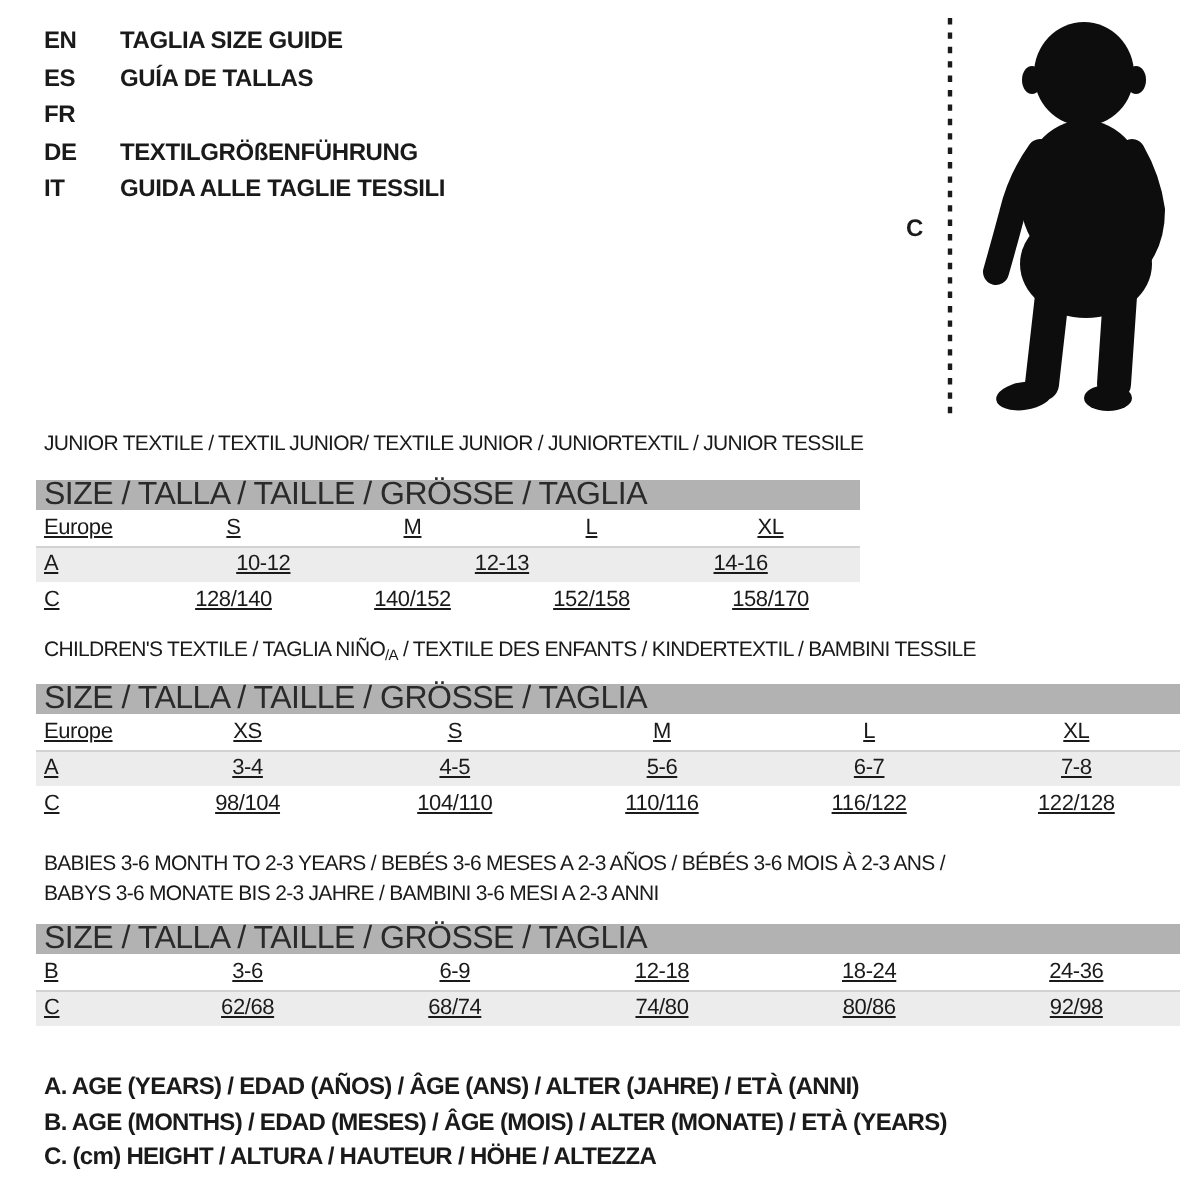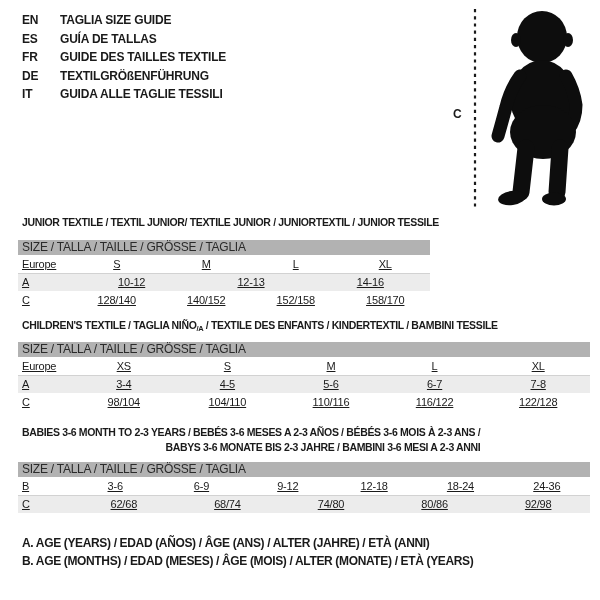--- a/index.html
+++ b/index.html
@@ -12,32 +12,32 @@
   
   .lang-list{position:absolute;left:22px;top:11px;}
   .lang-row{display:flex;height:18.5px;align-items:center;font-weight:bold;font-size:12px;letter-spacing:-0.2px;white-space:nowrap;}
   .lang-code{width:38px;flex:0 0 38px;}
 
   
   .figure-svg{position:absolute;left:450px;top:6px;width:150px;height:205px;}
   .height-label{position:absolute;left:453px;top:107px;font-weight:bold;font-size:12px;}
 
   
-  .section-title{position:absolute;left:22px;font-weight:bold;font-size:10.5px;letter-spacing:-0.35px;white-space:nowrap;line-height:15px;text-align:right;}
+  .section-title{position:absolute;left:22px;font-weight:normal;font-size:10.5px;letter-spacing:-0.35px;white-space:nowrap;line-height:15px;}
   #s1-title{top:215px;}
   #s2-title{top:318px;}
   #s3-title{top:425px;}
   .title-sub{font-size:7.5px;vertical-align:-2px;}
 
   
   .size-table{position:absolute;left:18px;}
   #table1{top:240px;width:412px;}
   #table2{top:342px;width:572px;}
   #table3{top:462px;width:572px;}
-  .thead{height:15px;line-height:15px;background:#b2b2b2;font-size:12px;padding-left:4px;letter-spacing:-0.25px;color:#2a2a2a;}
+  .thead{height:15px;line-height:15px;background:#b2b2b2;font-size:16px;padding-left:4px;letter-spacing:-0.25px;color:#2a2a2a;}
   .trow{display:flex;height:18px;line-height:18px;font-size:11px;letter-spacing:-0.2px;text-decoration:underline;}
   .trow.shaded{background:#ececec;border-top:1px solid #d2d2d2;height:17px;line-height:17px;}
   .row-label{width:50px;flex:0 0 50px;padding-left:4px;text-align:left;}
   .cell{flex:1;text-align:center;}
 
   
   .legend{position:absolute;left:22px;top:535px;}
   .legend-line{height:17.5px;line-height:17.5px;font-weight:bold;font-size:12px;letter-spacing:-0.35px;white-space:nowrap;}
 </style>
 </head>
@@ -49,21 +49,20 @@
     <div class="lang-row">
       <span class="lang-code">EN</span>
       <span class="lang-title">TAGLIA SIZE GUIDE</span>
     </div>
     <div class="lang-row">
       <span class="lang-code">ES</span>
       <span class="lang-title">GUÍA DE TALLAS</span>
     </div>
     <div class="lang-row">
       <span class="lang-code">FR</span>
-      <span class="lang-title">GUIDE DES TAILLES TEXTILE</span>
     </div>
     <div class="lang-row">
       <span class="lang-code">DE</span>
       <span class="lang-title">TEXTILGRÖßENFÜHRUNG</span>
     </div>
     <div class="lang-row">
       <span class="lang-code">IT</span>
       <span class="lang-title">GUIDA ALLE TAGLIE TESSILI</span>
     </div>
   </div>
@@ -145,33 +144,33 @@
   <div class="section-title" id="s3-title">
     <div>BABIES 3-6 MONTH TO 2-3 YEARS / BEBÉS 3-6 MESES A 2-3 AÑOS / BÉBÉS 3-6 MOIS À 2-3 ANS /</div>
     <div>BABYS 3-6 MONATE BIS 2-3 JAHRE / BAMBINI 3-6 MESI A 2-3 ANNI</div>
   </div>
   <div class="size-table" id="table3">
     <div class="thead">SIZE / TALLA / TAILLE / GRÖSSE / TAGLIA</div>
     <div class="trow">
       <span class="row-label">B</span>
       <span class="cell">3-6</span>
       <span class="cell">6-9</span>
-      <span class="cell">9-12</span>
       <span class="cell">12-18</span>
       <span class="cell">18-24</span>
       <span class="cell">24-36</span>
     </div>
     <div class="trow shaded">
       <span class="row-label">C</span>
       <span class="cell">62/68</span>
       <span class="cell">68/74</span>
       <span class="cell">74/80</span>
       <span class="cell">80/86</span>
       <span class="cell">92/98</span>
     </div>
   </div>
 
   <div class="legend">
     <div class="legend-line">A. AGE (YEARS) / EDAD (AÑOS) / ÂGE (ANS) / ALTER (JAHRE) / ETÀ (ANNI)</div>
     <div class="legend-line">B. AGE (MONTHS) / EDAD (MESES) / ÂGE (MOIS) / ALTER (MONATE) / ETÀ (YEARS)</div>
+    <div class="legend-line">C. (cm) HEIGHT / ALTURA / HAUTEUR / HÖHE / ALTEZZA</div>
   </div>
 
 </div>
 
 </body></html>

